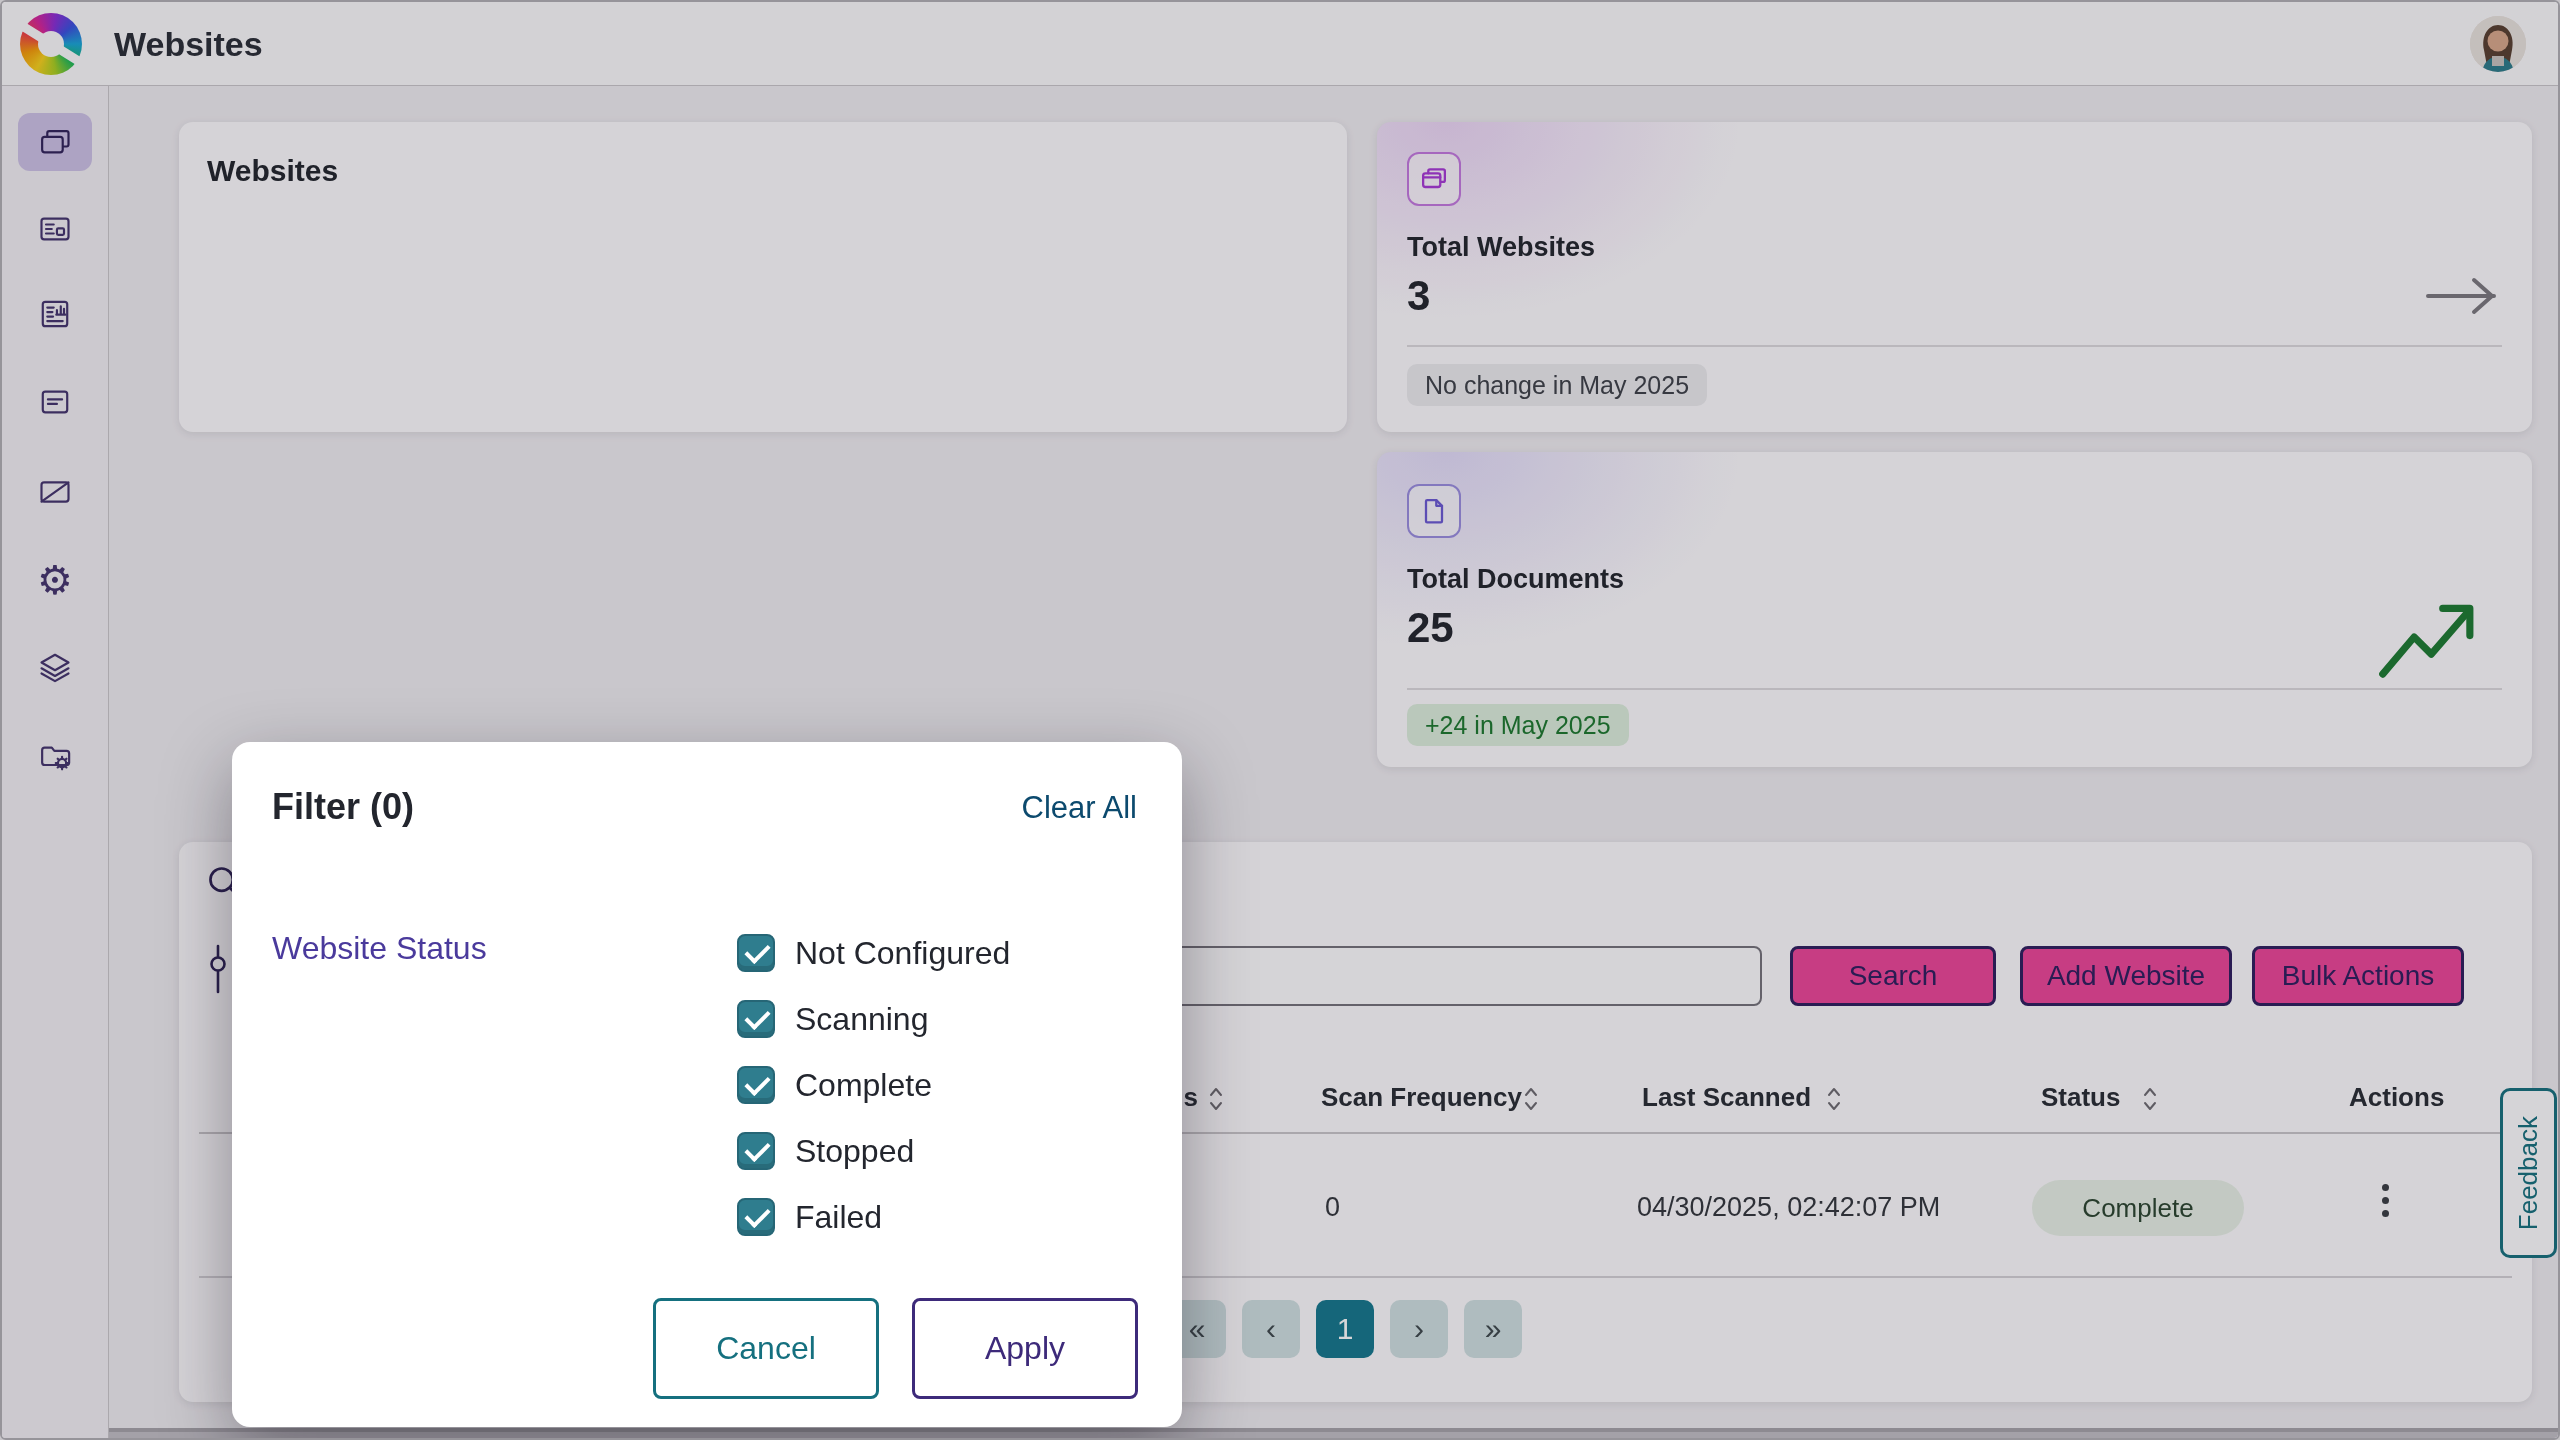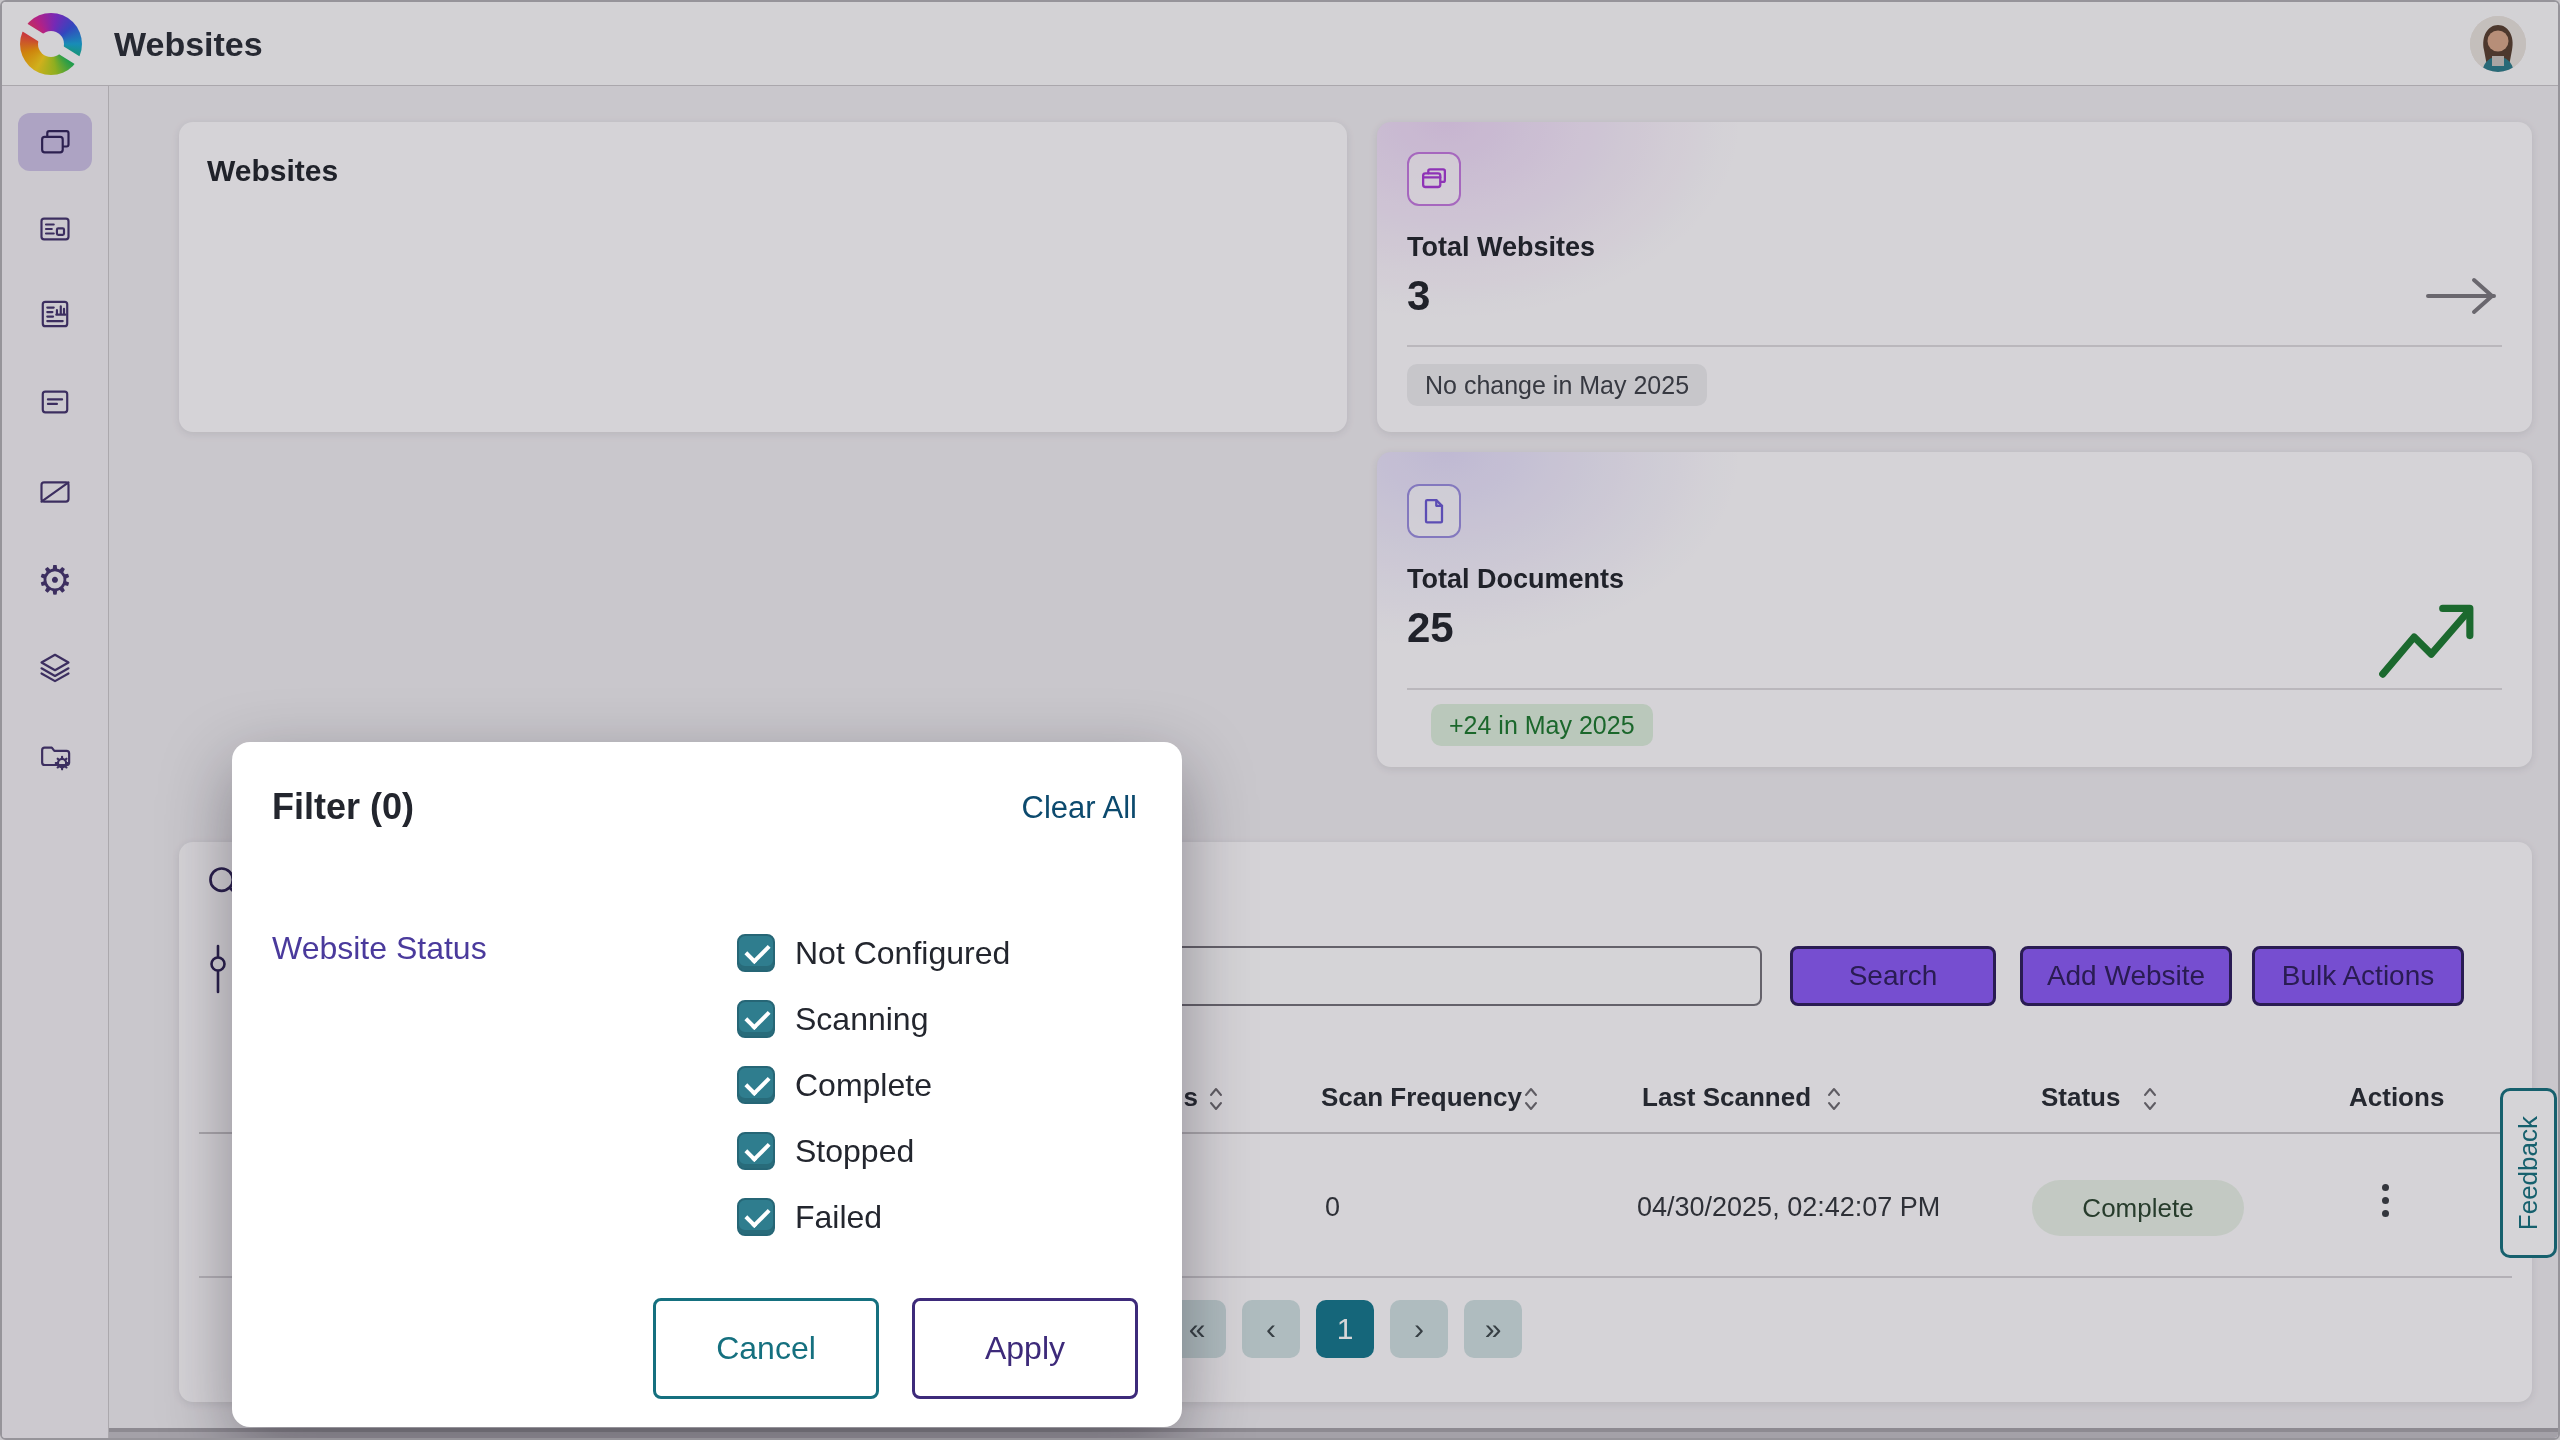--- a/index.html
+++ b/index.html
@@ -36,21 +36,21 @@
   .tile svg{fill:none;stroke-width:2;stroke-linecap:round;stroke-linejoin:round;}
   .stat-label{font-size:27px;font-weight:bold;color:#23272e;}
   .stat-value{font-size:42px;font-weight:bold;color:#23272e;}
   .divider{height:2px;background:#dcdade;}
   .badge{height:42px;display:inline-flex;align-items:center;padding:0 18px;border-radius:10px;font-size:25px;}
   .badge.gray{background:#ececef;color:#3f434a;}
   .badge.green{background:#ddeedd;color:#1d7a30;}
 
   
   .search-input{width:1060px;height:60px;border:2px solid #75737b;border-radius:8px;background:#fdfdfe;}
-  .tbtn{height:60px;border:3px solid #2f2060;border-radius:8px;background:#8b5cf6;color:#2f2060;
+  .tbtn{height:60px;border:3px solid #2f2060;border-radius:8px;background:#ec4899;color:#2f2060;
         font-size:28px;display:flex;align-items:center;justify-content:center;}
   .th{font-size:26px;font-weight:bold;color:#2a2e36;}
   .td{font-size:27px;color:#34383e;}
   .hline{height:2px;background:#c9c7cb;}
   .pill{width:212px;height:56px;border-radius:28px;background:#e7f0e6;color:#2c4631;font-size:26px;
         display:flex;align-items:center;justify-content:center;}
   .kebab span{display:block;width:7px;height:7px;border-radius:50%;background:#3b3f45;margin:6px 0;}
   .pg{width:58px;height:58px;border-radius:10px;background:#cfe0e1;color:#3f4a4e;font-size:30px;
       display:flex;align-items:center;justify-content:center;}
   .pg.active{background:#16798e;color:#fff;}
@@ -179,21 +179,21 @@
         <path d="M16 4.5v5h5"></path>
       </svg>
     </div>
     <div class="abs stat-label" style="left:30px;top:112px;">Total Documents</div>
     <div class="abs stat-value" style="left:30px;top:152px;">25</div>
     <svg class="abs" style="left:1000px;top:140px;" width="100" height="90" viewBox="0 0 70 60">
       <path d="M4 56 26 30 38 42 64 12" stroke="#1e7c33" stroke-width="5" fill="none" stroke-linecap="round" stroke-linejoin="round"></path>
       <path d="M46 10h19v19" stroke="#1e7c33" stroke-width="5" fill="none" stroke-linecap="round" stroke-linejoin="round"></path>
     </svg>
     <div class="abs divider" style="left:30px;top:236px;width:1095px;"></div>
-    <div class="abs badge green" style="left:30px;top:252px;margin-left:24px;">+24 in May 2025</div>
+    <div class="abs badge green" style="left:30px;top:252px;">+24 in May 2025</div>
   </div>
 
   <div class="abs card" style="left:177px;top:840px;width:2353px;height:560px;">
 
     <svg class="abs" style="left:27px;top:22px;" width="38" height="38" viewBox="0 0 34 34">
       <circle cx="14" cy="14" r="10" stroke="#2e2357" stroke-width="2.4" fill="none"></circle>
       <path d="M21.5 21.5l6.5 6.5" stroke="#2e2357" stroke-width="2.4" stroke-linecap="round"></path>
     </svg>
     <svg class="abs" style="left:29px;top:100px;" width="20" height="54" viewBox="0 0 20 52">
       <path d="M10 3v46" stroke="#2e2357" stroke-width="2.6" stroke-linecap="round"></path>

